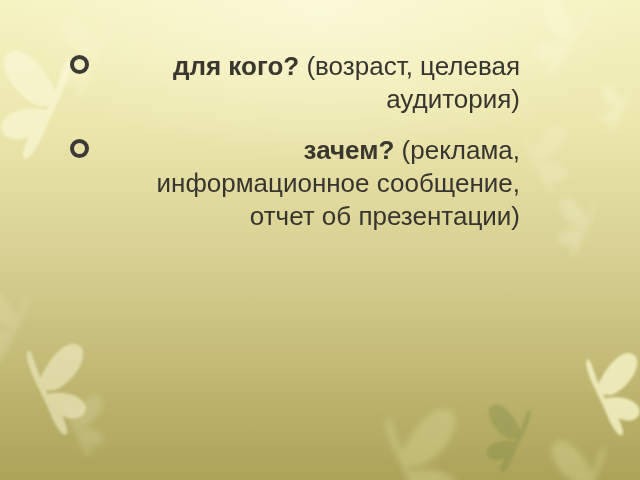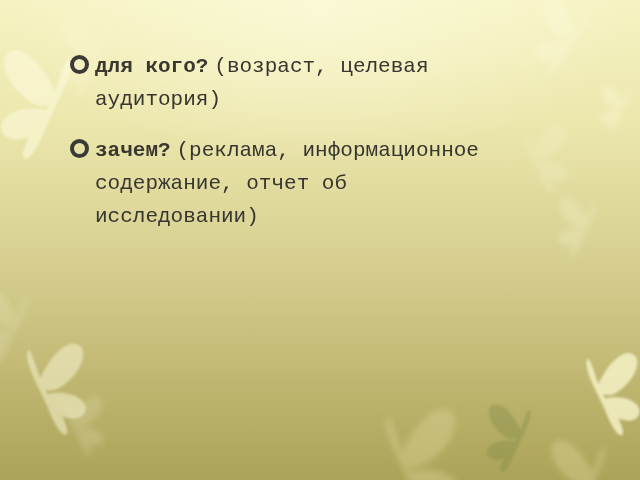--- a/index.html
+++ b/index.html
@@ -12,22 +12,22 @@
   .deco{position:absolute;left:0;top:0;width:640px;height:480px;pointer-events:none;}
   .soft{filter:blur(3px);}
   .crisp{filter:blur(1.3px);}
   .title{
     position:relative;margin:42px auto 0;max-width:470px;text-align:center;
     font-family:"DejaVu Sans","Liberation Sans",sans-serif;font-weight:bold;
     font-size:36px;line-height:39px;color:#3a3a38;letter-spacing:.5px;
   }
   .bullets{
     position:relative;margin:50px 0 0 70px;width:450px;padding:0;list-style:none;
-    font-family:Liberation Mono, monospace;
-    font-size:21px;line-height:33px;color:#37352f;
+    font-family:Liberation Sans, sans-serif;
+    font-size:26px;line-height:33px;color:#37352f;text-align:right;
   }
   .bullets li{position:relative;padding-left:25px;margin:0 0 18px 0;}
   .ring{
     position:absolute;left:0;top:5px;width:11px;height:11px;
     border:4px solid #3b3a36;border-radius:50%;
   }
   .q{font-weight:bold;color:#3a372f;}
   .d{margin-left:.28em;}
 </style>
 </head>
@@ -61,17 +61,17 @@
       <use href="#bf" transform="translate(648,345) scale(-0.95,0.95)" fill="#f5f1c6" opacity="0.85"></use>
     </g>
   </svg>
 
 
   <ul class="bullets">
     <li>
       <span class="ring"></span><span class="q">для кого?</span><span class="d">(возраст, целевая аудитория)</span>
     </li>
     <li>
-      <span class="ring"></span><span class="q">зачем?</span><span class="d">(реклама, информационное содержание, отчет об исследовании)</span>
+      <span class="ring"></span><span class="q">зачем?</span><span class="d">(реклама, информационное сообщение, отчет об презентации)</span>
     </li>
   </ul>
 
 </div>
 
 </body></html>

